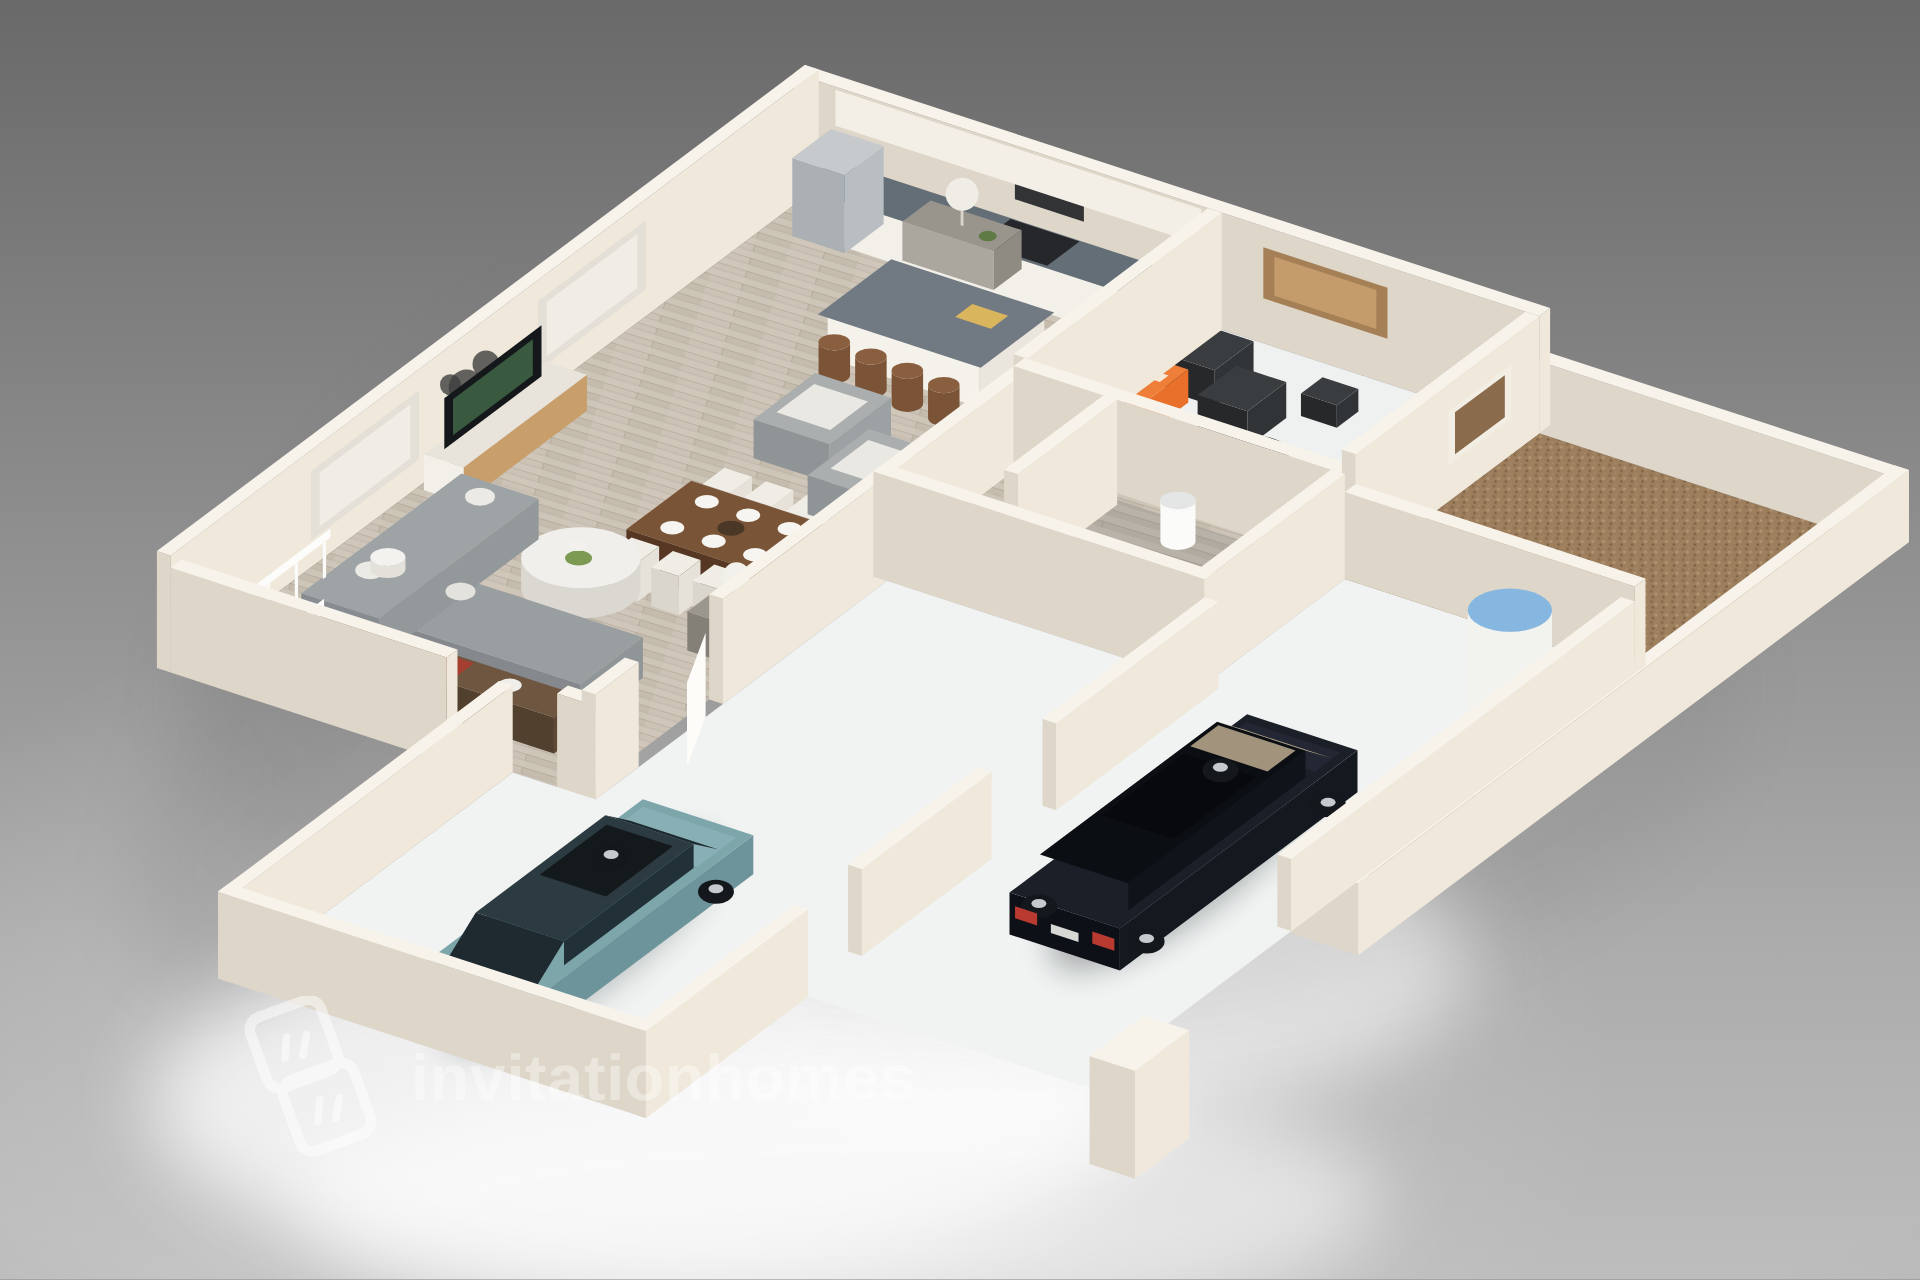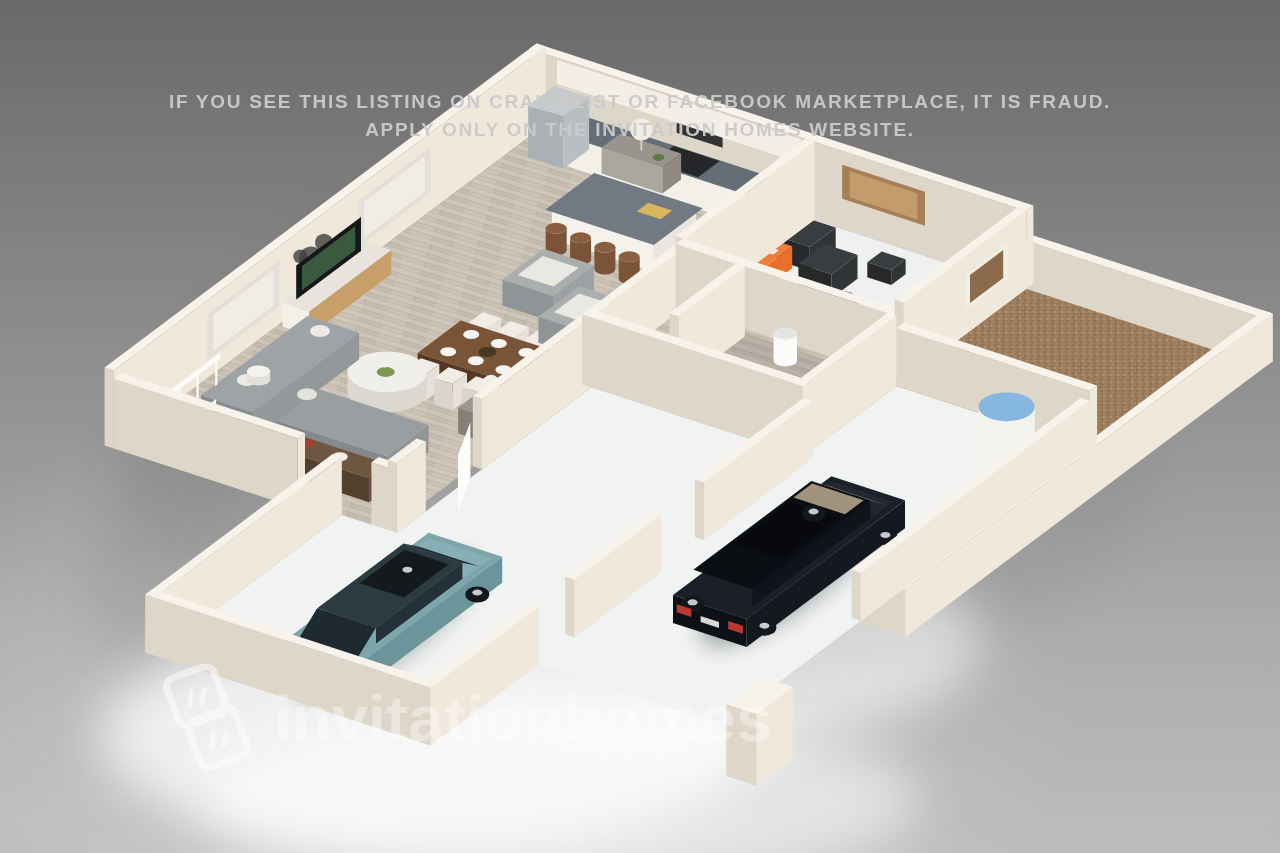--- a/index.html
+++ b/index.html
@@ -15,21 +15,21 @@
   .warning{
     position:absolute;top:88px;left:0;right:0;text-align:center;
     color:#cbcbcb;font-size:19px;font-weight:bold;letter-spacing:1.7px;
     line-height:28px;opacity:.95;text-transform:uppercase;
   }
   .wm{
     position:absolute;left:160px;top:664px;display:flex;align-items:center;gap:18px;
     color:rgba(255,255,255,0.38);pointer-events:none;
   }
   .wm-logo{opacity:.5;}
-  .wm-text{font-size:64px;font-weight:bold;letter-spacing:0.5px;}
+  .wm-text{font-size:43px;font-weight:bold;letter-spacing:0.5px;}
 </style>
 </head>
 <body>
 
 <div class="stage">
 
   <svg id="scene" class="scene" width="1280" height="853" viewBox="0 0 1280 853">
       <defs>
         <filter id="b25" x="-60%" y="-60%" width="220%" height="220%">
           <feGaussianBlur stdDeviation="25"></feGaussianBlur>
@@ -328,24 +328,20 @@
       <polygon points="341.8,457 154.6,597.4 154.6,655.4 341.8,515" fill="#efe8db"></polygon>
       <polygon points="332.6,454 341.8,457 154.6,597.4 145.4,594.4" fill="#f7f3eb"></polygon>
       <polygon points="145.4,594.4 430.6,687.4 430.6,745.4 145.4,652.4" fill="#ddd6c9"></polygon>
       <polygon points="437.8,682 430.6,687.4 430.6,745.4 437.8,740" fill="#efe8db"></polygon>
       <polygon points="152.6,589 437.8,682 430.6,687.4 145.4,594.4" fill="#f7f3eb"></polygon>
       <polygon points="726.4,704 756.8,713.9 756.8,785.9 726.4,776" fill="#ddd6c9"></polygon>
       <polygon points="792.8,686.9 756.8,713.9 756.8,785.9 792.8,758.9" fill="#efe8db"></polygon>
       <polygon points="762.4,677 792.8,686.9 756.8,713.9 726.4,704" fill="#f7f3eb"></polygon>
     </svg>
 
-  <div class="warning">
-    <div>IF YOU SEE THIS LISTING ON CRAIGSLIST OR FACEBOOK MARKETPLACE, IT IS FRAUD.</div>
-    <div>APPLY ONLY ON THE INVITATION HOMES WEBSITE.</div>
-  </div>
 
   <div class="wm">
     <svg class="wm-logo" width="96" height="110" viewBox="0 0 96 110">
       <g stroke="#ffffff" stroke-width="7" fill="none" stroke-linejoin="round" stroke-linecap="round">
         <g transform="translate(36,32) rotate(-20)">
           <rect x="-25" y="-25" width="50" height="50" rx="9"></rect>
           <path d="M -9 7 L -3 -6" stroke-width="5"></path>
           <path d="M 3 9 L 10 -3" stroke-width="5"></path>
         </g>
         <g transform="translate(58,74) rotate(-20)">

